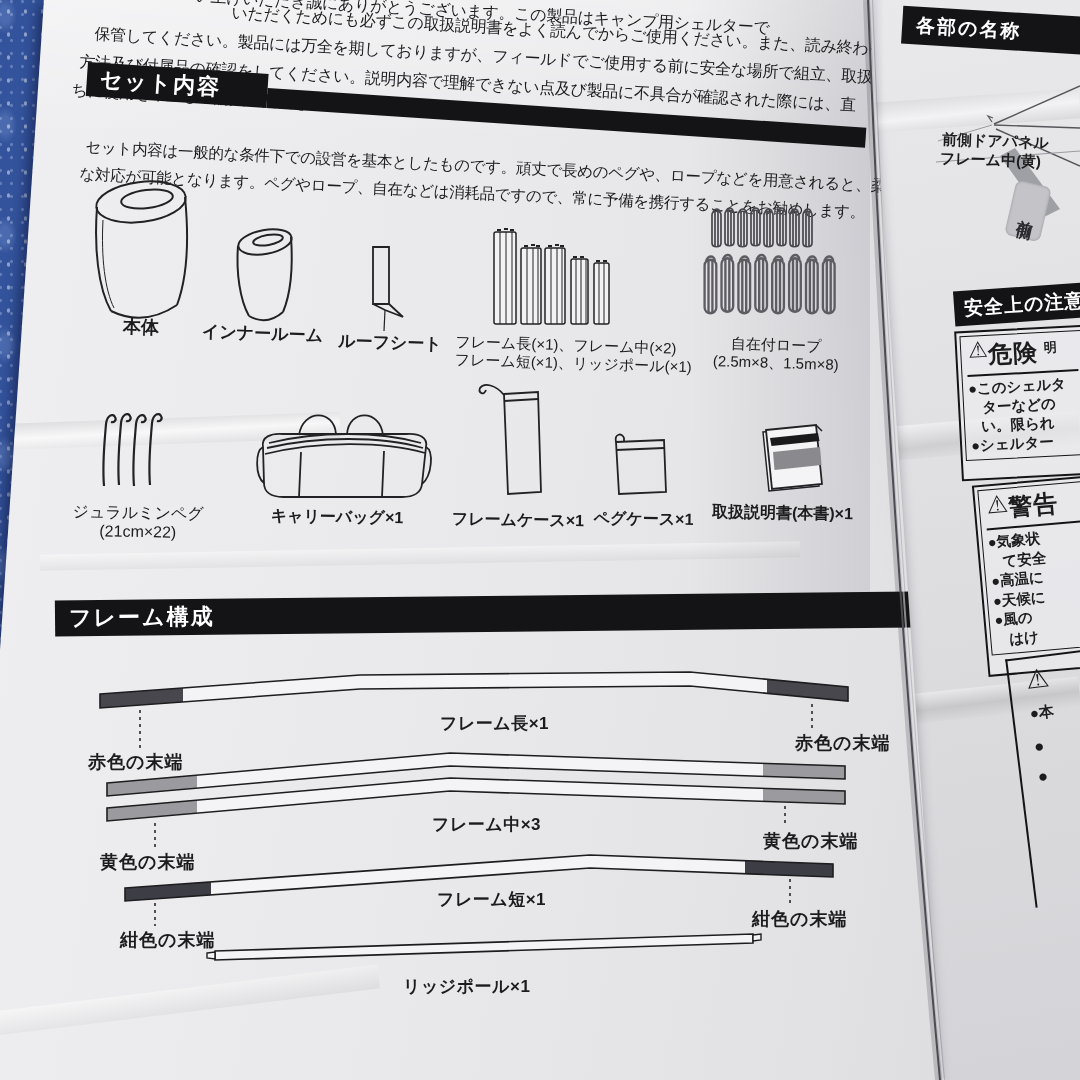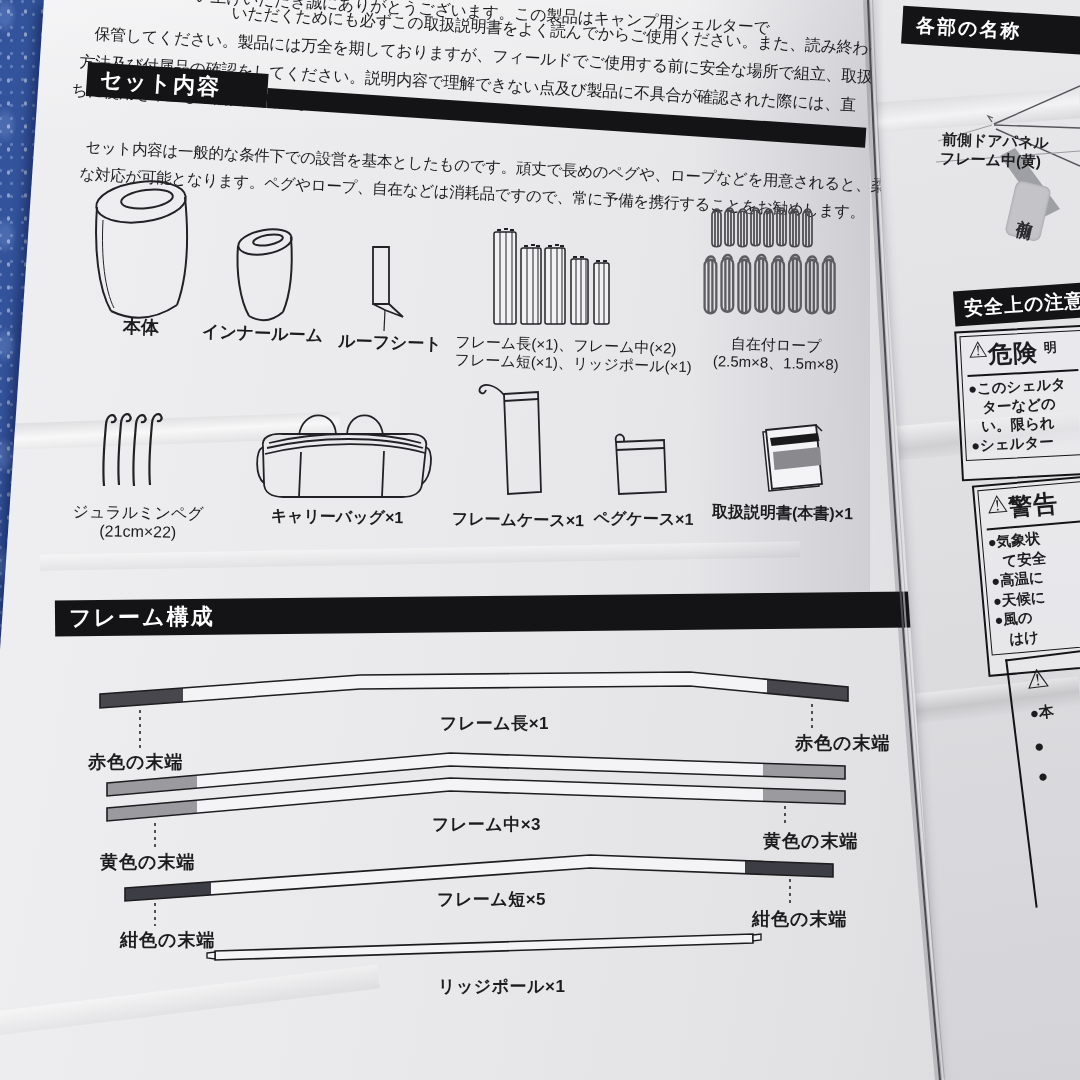--- a/index.html
+++ b/index.html
@@ -333,25 +333,25 @@
     </svg>
 
     <div class="abs jp pole-label" style="left:440px;top:712px;">フレーム長×1</div>
     <div class="abs jp end-label" style="left:88px;top:750px;">赤色の末端</div>
     <div class="abs jp end-label" style="left:795px;top:731px;">赤色の末端</div>
 
     <div class="abs jp pole-label" style="left:432px;top:813px;">フレーム中×3</div>
     <div class="abs jp end-label" style="left:100px;top:850px;">黄色の末端</div>
     <div class="abs jp end-label" style="left:763px;top:829px;">黄色の末端</div>
 
-    <div class="abs jp pole-label" style="left:437px;top:888px;">フレーム短×5</div>
+    <div class="abs jp pole-label" style="left:437px;top:888px;">フレーム短×1</div>
     <div class="abs jp end-label" style="left:120px;top:928px;">紺色の末端</div>
     <div class="abs jp end-label" style="left:752px;top:907px;">紺色の末端</div>
 
-    <div class="abs jp pole-label" style="left:438px;top:975px;">リッジポール×1</div>
+    <div class="abs jp pole-label" style="left:403px;top:975px;">リッジポール×1</div>
 
   </div>
   </div>
 
   <svg id="fold-svg" class="abs" width="110" height="1080" viewBox="0 0 110 1080">
     <path d="M18,0 C28,260 48,620 90,1080" fill="none" stroke="rgba(20,20,30,.18)" stroke-width="10"></path>
     <path d="M18,0 C28,260 48,620 90,1080" fill="none" stroke="#4c4c54" stroke-width="2"></path>
     <path d="M21,0 C31,260 51,620 93,1080" fill="none" stroke="rgba(255,255,255,.5)" stroke-width="2"></path>
   </svg>
 

